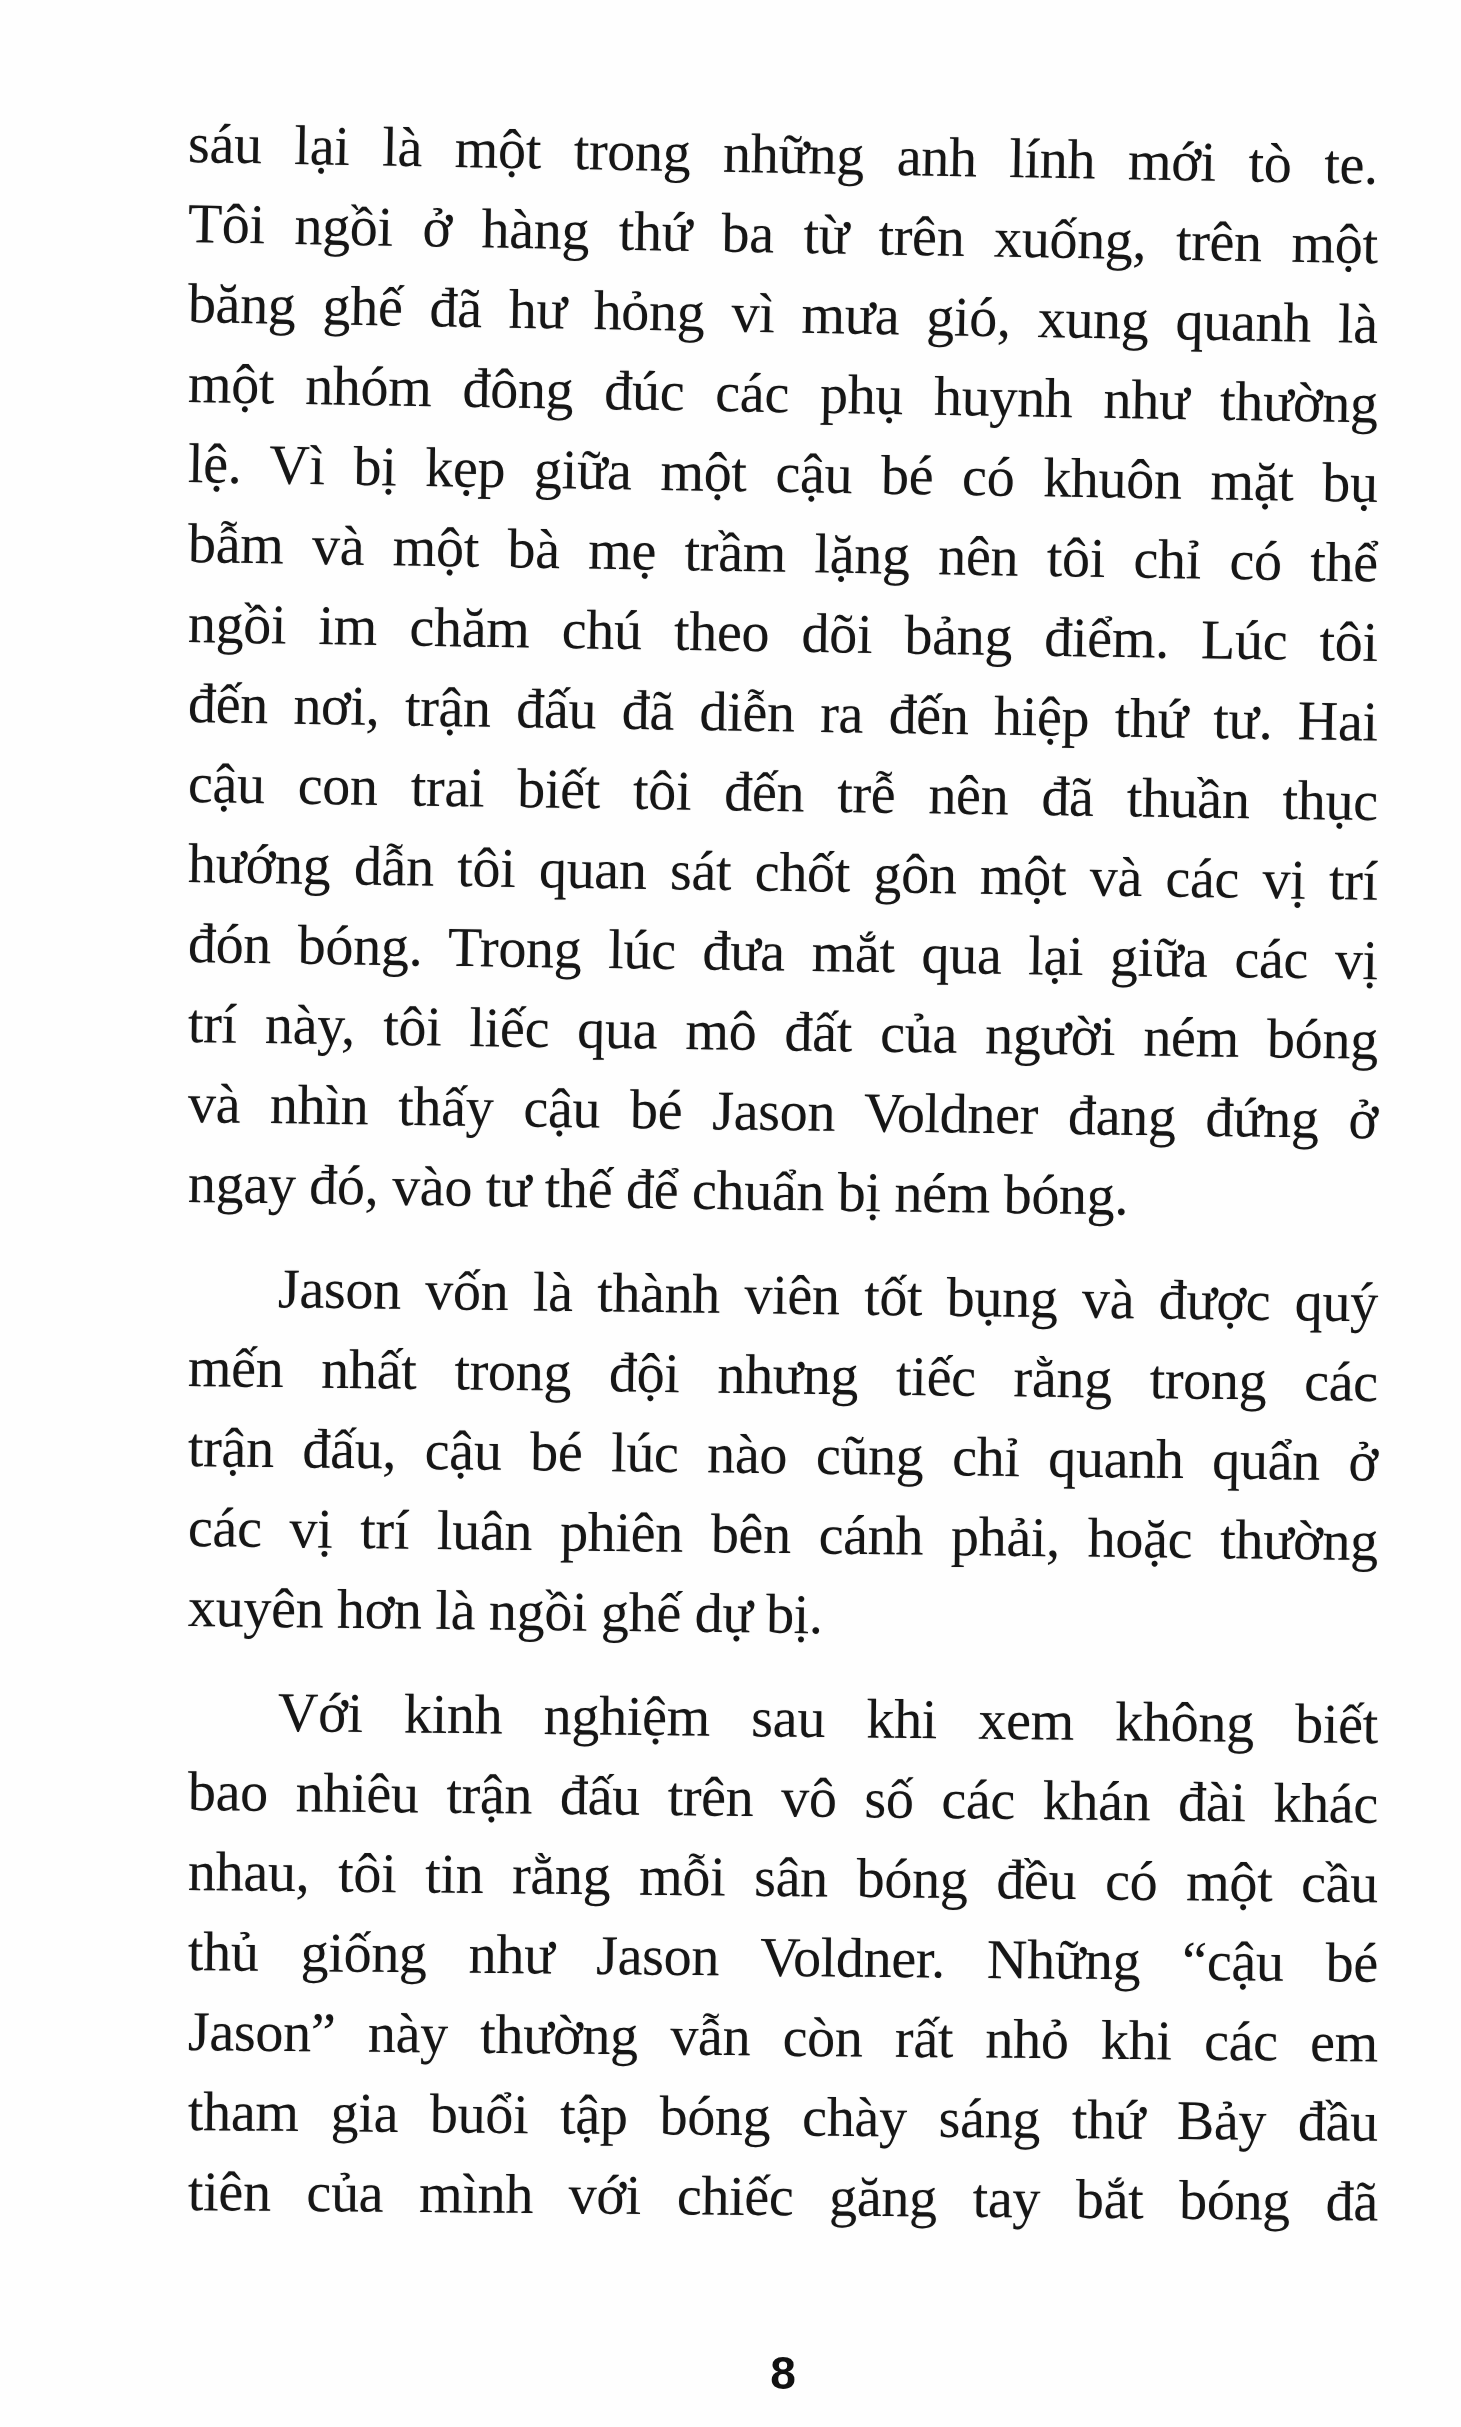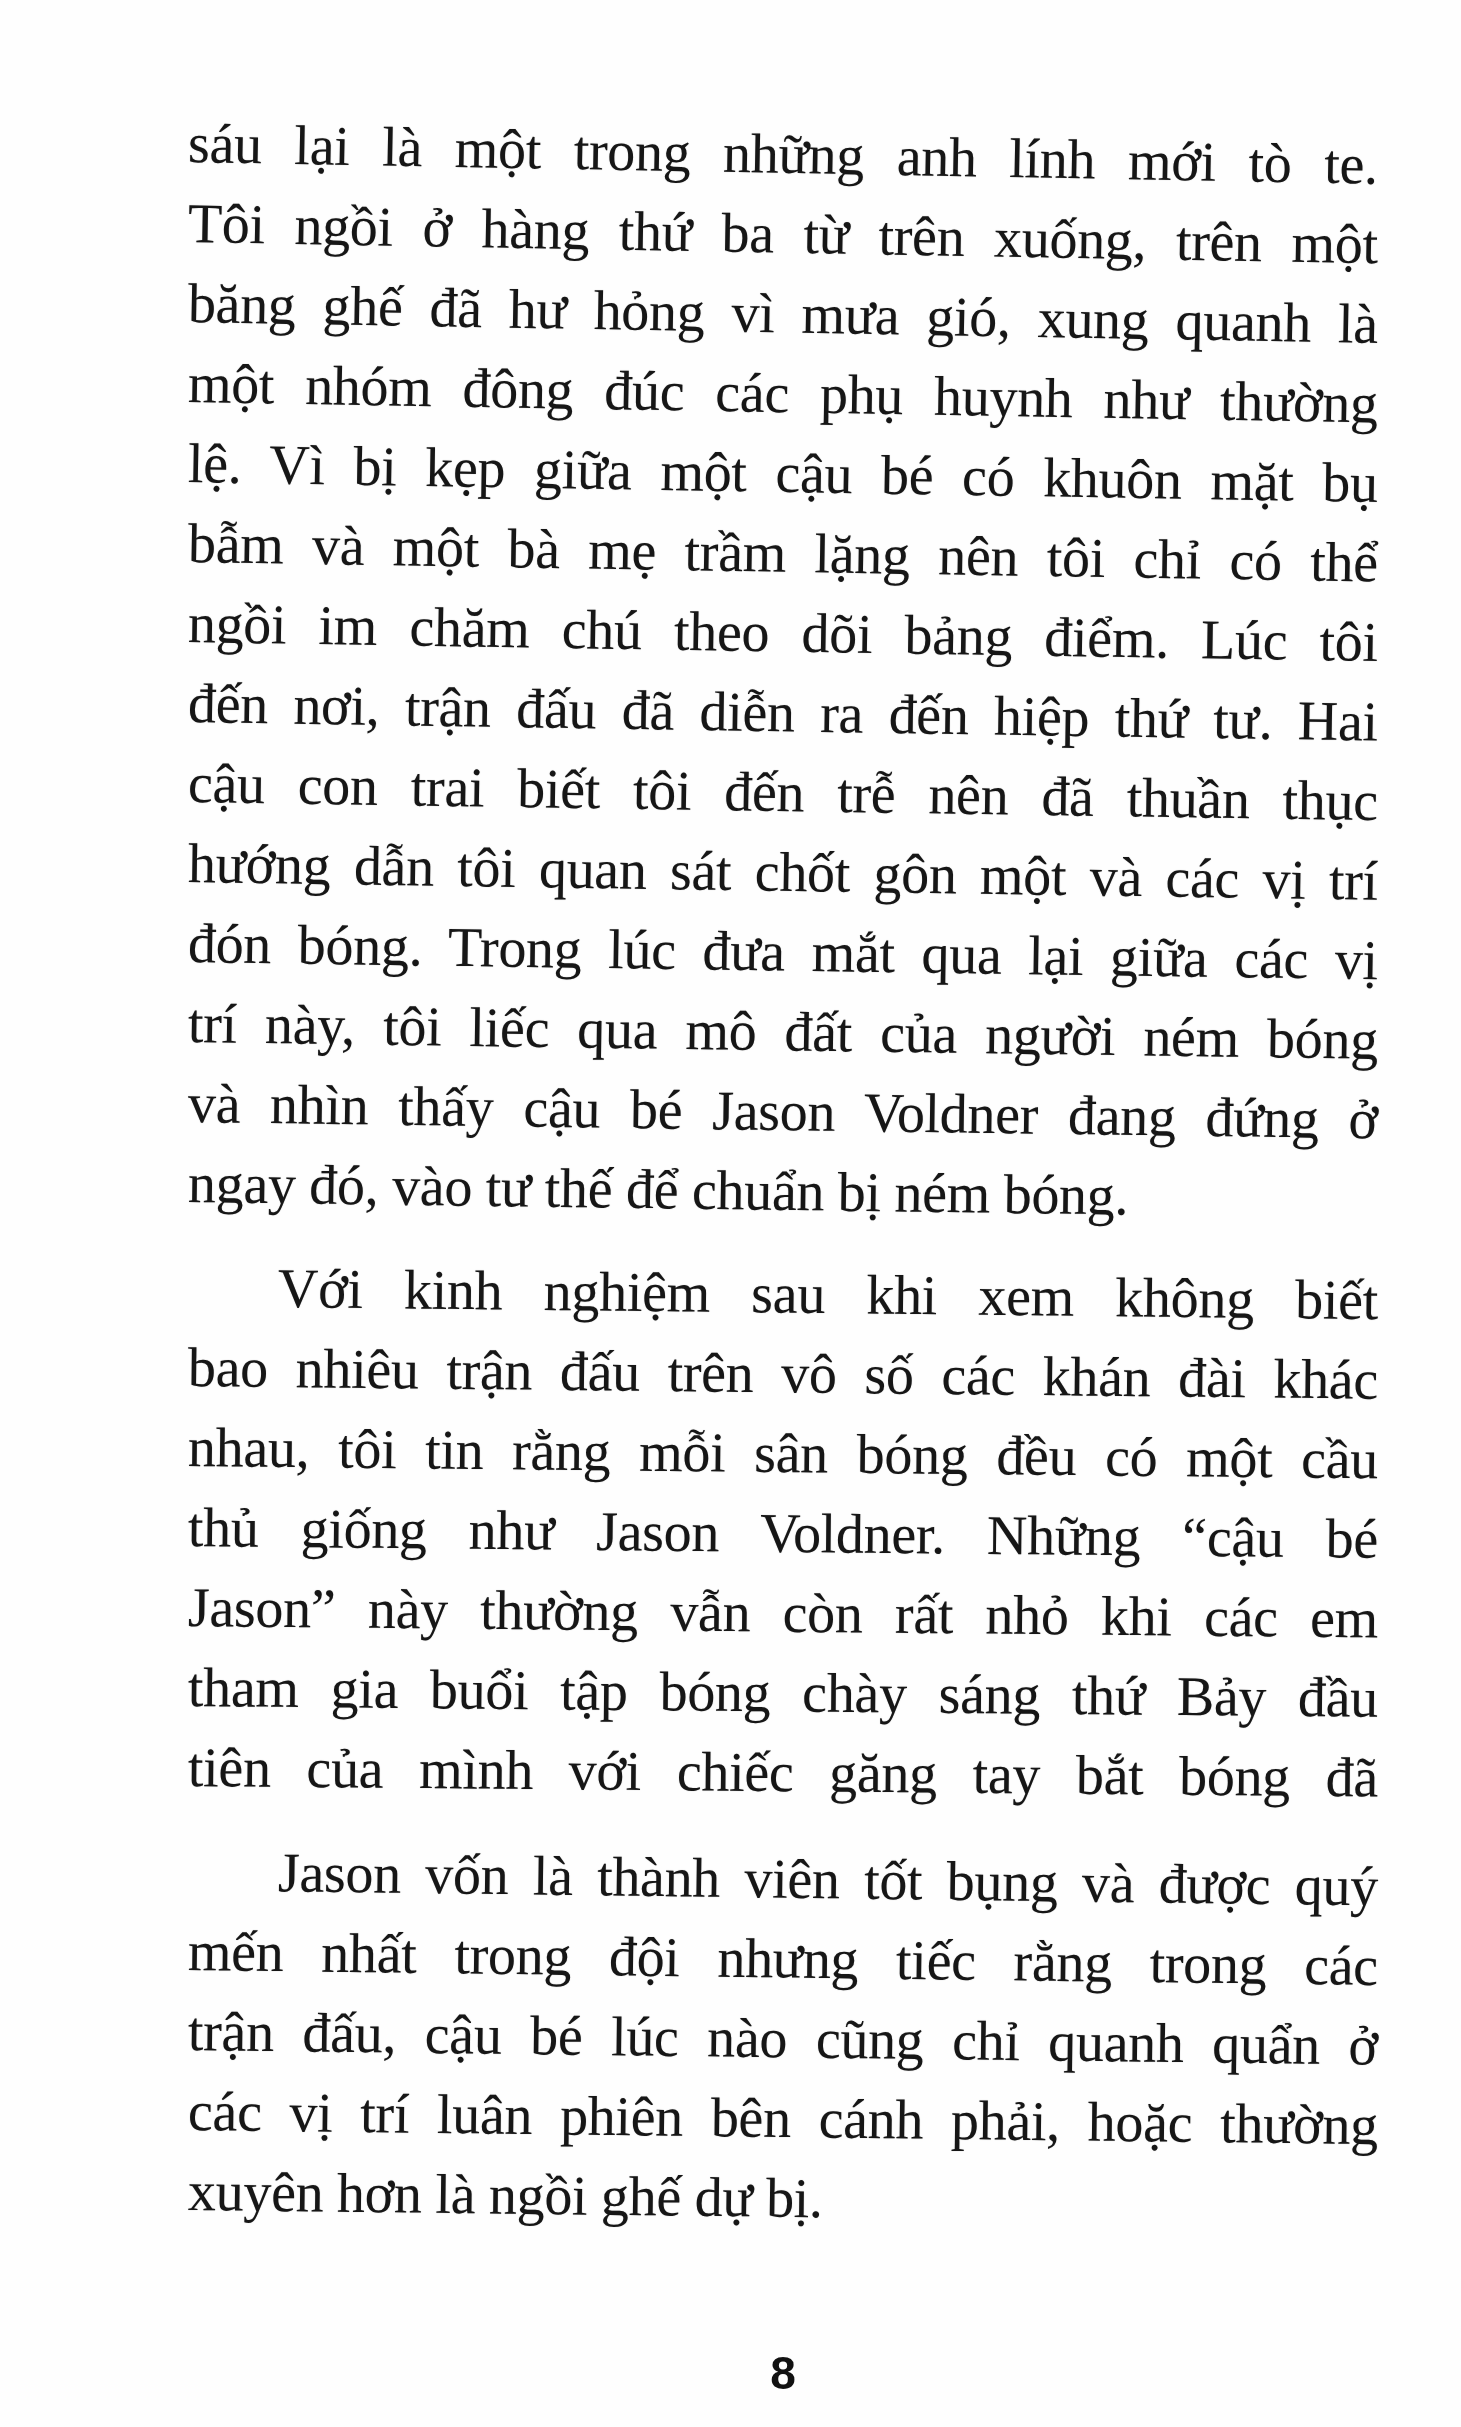--- a/index.html
+++ b/index.html
@@ -73,32 +73,32 @@
     <div class="line" style="transform: rotate(0.896deg);">đến nơi, trận đấu đã diễn ra đến hiệp thứ tư. Hai</div>
     <div class="line" style="transform: rotate(0.874deg);">cậu con trai biết tôi đến trễ nên đã thuần thục</div>
     <div class="line" style="transform: rotate(0.852deg);">hướng dẫn tôi quan sát chốt gôn một và các vị trí</div>
     <div class="line" style="transform: rotate(0.83deg);">đón bóng. Trong lúc đưa mắt qua lại giữa các vị</div>
     <div class="line" style="transform: rotate(0.808deg);">trí này, tôi liếc qua mô đất của người ném bóng</div>
     <div class="line" style="transform: rotate(0.786deg);">và nhìn thấy cậu bé Jason Voldner đang đứng ở</div>
     <div class="line para-last" style="transform: rotate(0.764deg);">ngay đó, vào tư thế để chuẩn bị ném bóng.</div>
   </div>
 
   <div class="paragraph indent-first">
+    <div class="line" style="transform: rotate(0.742deg);">Jason vốn là thành viên tốt bụng và được quý</div>
+    <div class="line" style="transform: rotate(0.72deg);">mến nhất trong đội nhưng tiếc rằng trong các</div>
+    <div class="line" style="transform: rotate(0.698deg);">trận đấu, cậu bé lúc nào cũng chỉ quanh quẩn ở</div>
+    <div class="line" style="transform: rotate(0.676deg);">các vị trí luân phiên bên cánh phải, hoặc thường</div>
+    <div class="line para-last" style="transform: rotate(0.654deg);">xuyên hơn là ngồi ghế dự bị.</div>
+  </div>
+
+  <div class="paragraph indent-first">
     <div class="line" style="transform: rotate(0.632deg);">Với kinh nghiệm sau khi xem không biết</div>
     <div class="line" style="transform: rotate(0.61deg);">bao nhiêu trận đấu trên vô số các khán đài khác</div>
     <div class="line" style="transform: rotate(0.588deg);">nhau, tôi tin rằng mỗi sân bóng đều có một cầu</div>
     <div class="line" style="transform: rotate(0.566deg);">thủ giống như Jason Voldner. Những “cậu bé</div>
     <div class="line" style="transform: rotate(0.544deg);">Jason” này thường vẫn còn rất nhỏ khi các em</div>
     <div class="line" style="transform: rotate(0.522deg);">tham gia buổi tập bóng chày sáng thứ Bảy đầu</div>
     <div class="line" style="transform: rotate(0.5deg);">tiên của mình với chiếc găng tay bắt bóng đã</div>
   </div>
 
-  <div class="paragraph indent-first">
-    <div class="line" style="transform: rotate(0.742deg);">Jason vốn là thành viên tốt bụng và được quý</div>
-    <div class="line" style="transform: rotate(0.72deg);">mến nhất trong đội nhưng tiếc rằng trong các</div>
-    <div class="line" style="transform: rotate(0.698deg);">trận đấu, cậu bé lúc nào cũng chỉ quanh quẩn ở</div>
-    <div class="line" style="transform: rotate(0.676deg);">các vị trí luân phiên bên cánh phải, hoặc thường</div>
-    <div class="line para-last" style="transform: rotate(0.654deg);">xuyên hơn là ngồi ghế dự bị.</div>
-  </div>
-
 </div>
 
 <div class="page-number">8</div>
 
 </body></html>

